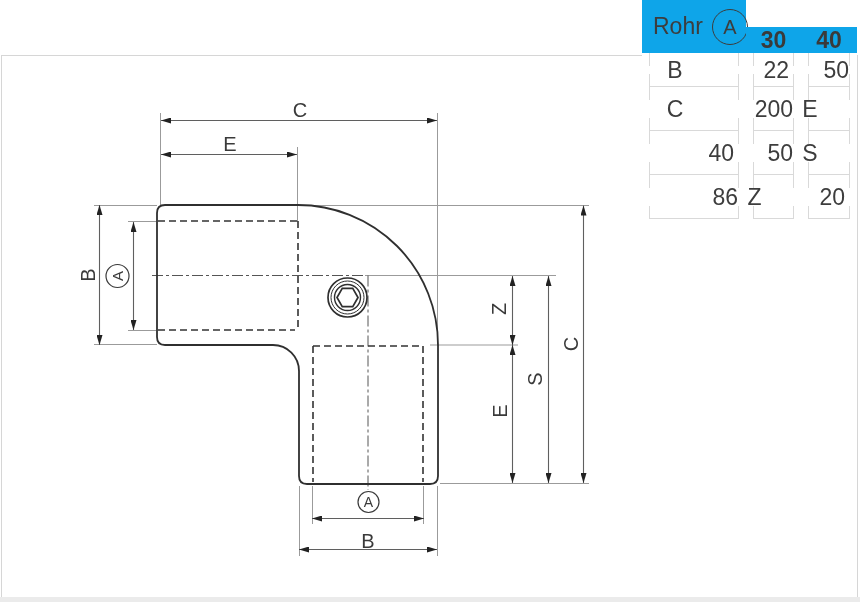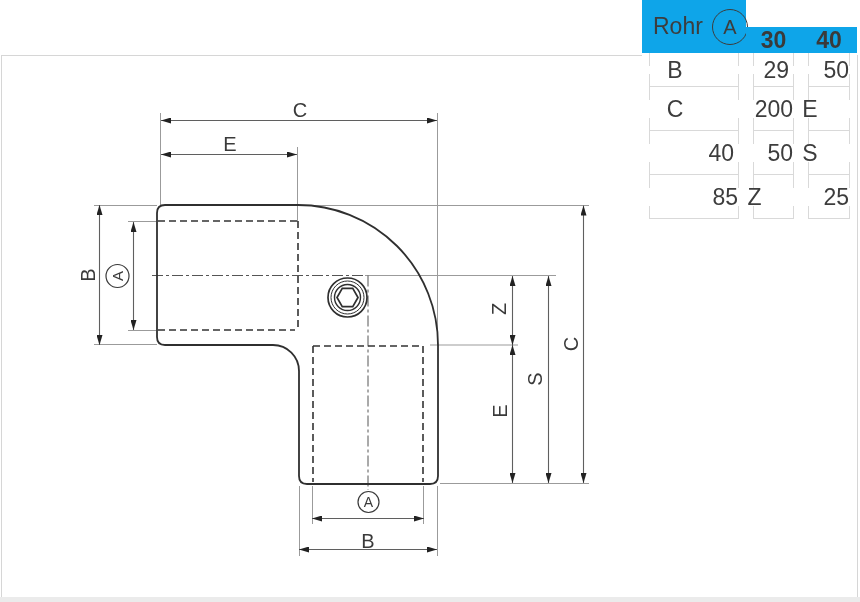--- a/index.html
+++ b/index.html
@@ -154,30 +154,30 @@
 
 <div class="dim-table">
   <div class="th head-label">
     <span>Rohr</span>
     <span class="circ-a">A</span>
   </div>
   <div class="th num">30</div>
   <div class="th num">40</div>
 
   <div class="cell lab">B</div>
-  <div class="cell v1">29</div>
+  <div class="cell v1">22</div>
   <div class="cell v2">50</div>
 
   <div class="cell lab">C</div>
   <div class="cell v2">200</div>
 
   <div class="cell lab">E</div>
   <div class="cell v1">40</div>
   <div class="cell v2">50</div>
 
   <div class="cell lab">S</div>
-  <div class="cell v2">85</div>
+  <div class="cell v2">86</div>
 
   <div class="cell lab">Z</div>
-  <div class="cell v2">25</div>
+  <div class="cell v1">20</div>
 </div>
 
 <div class="bottom-strip"></div>
 
 </body></html>

